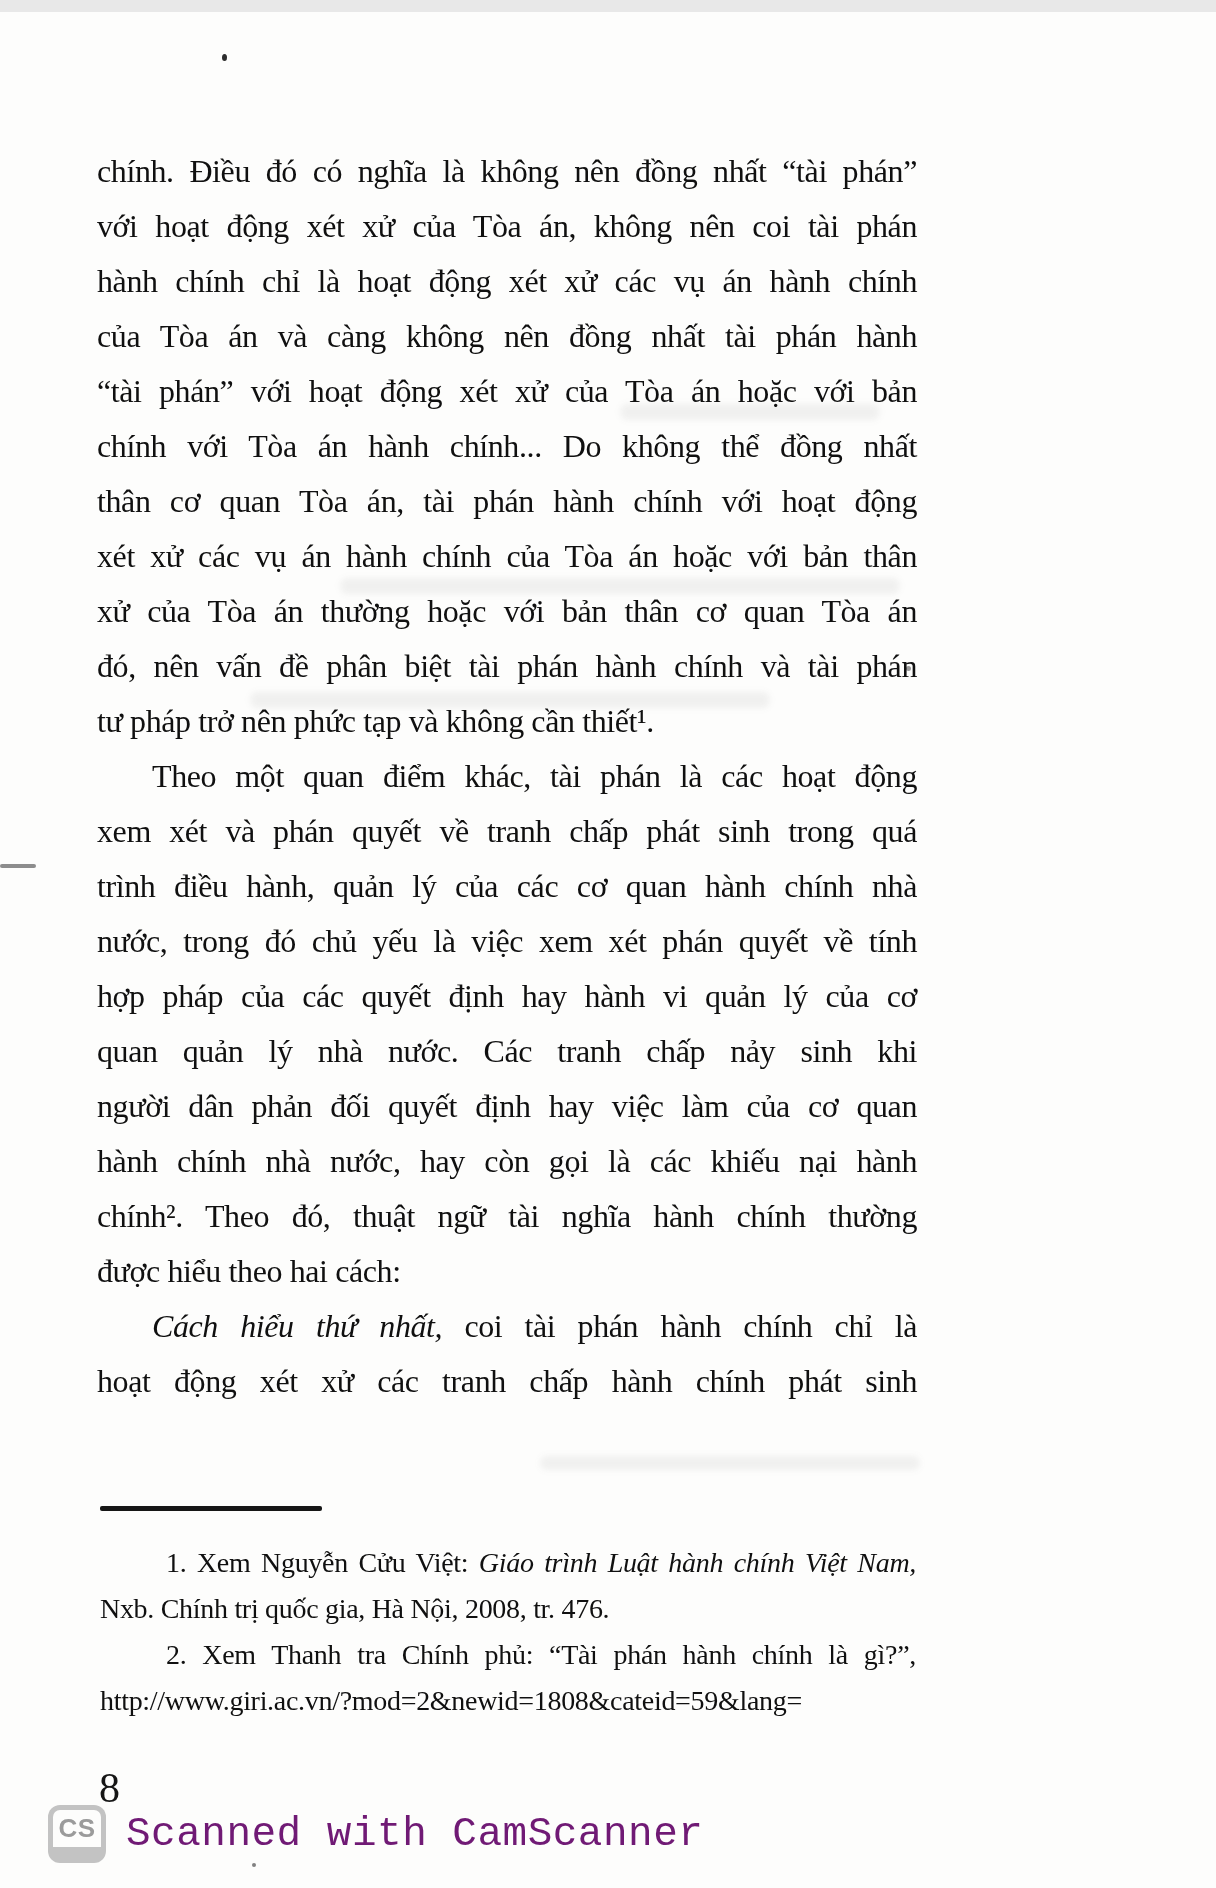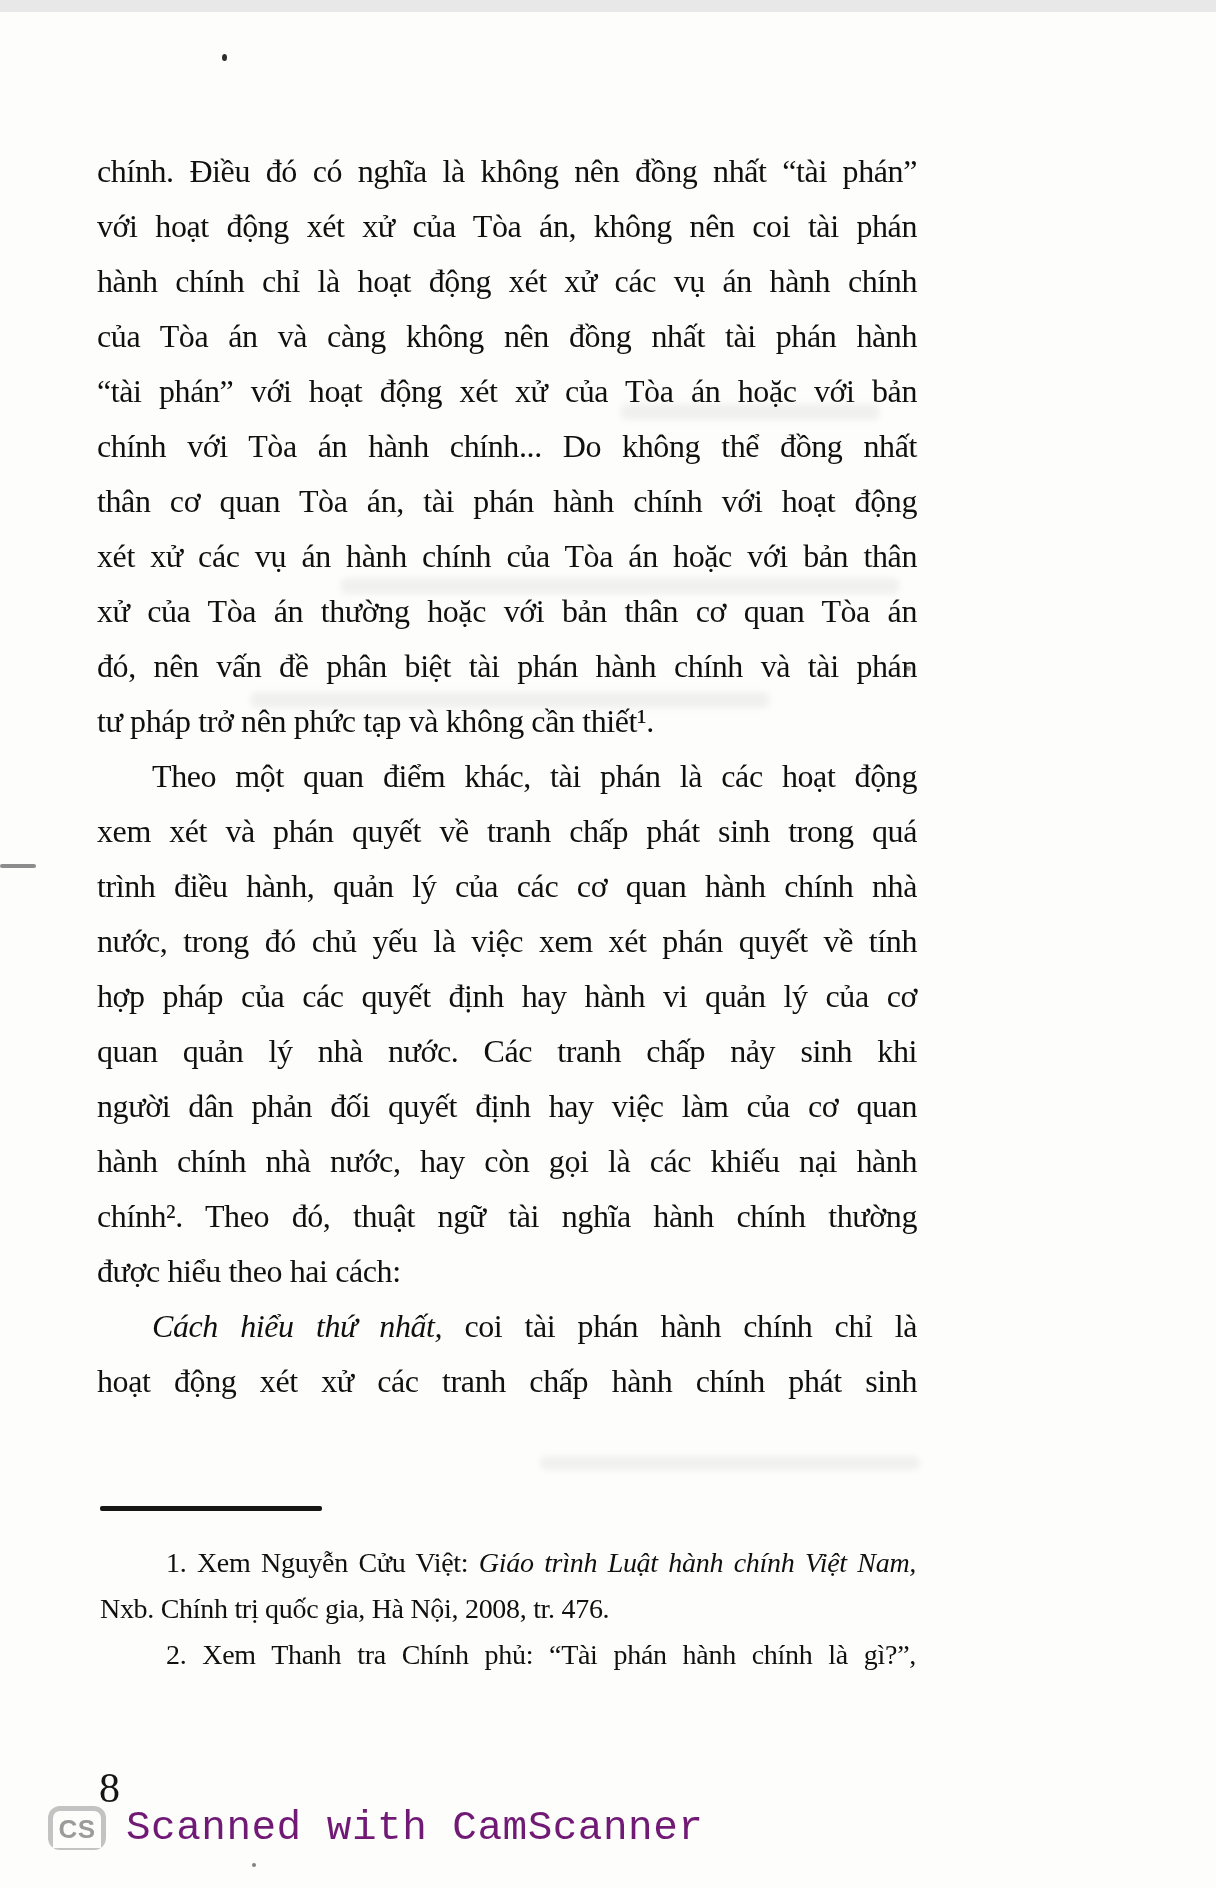--- a/index.html
+++ b/index.html
@@ -25,21 +25,21 @@
     font-size:28px; line-height:46px; height:46px;
     letter-spacing:-0.3px; white-space:nowrap;
     text-align:justify; text-align-last:justify;
   }
   .fline.last { text-align-last:left; }
   .fline.indent { padding-left:66px; }
   
   .page-number { position:absolute; left:99px; top:1752px; font-size:42px; line-height:48px; color:#151515; }
   
   .watermark { position:absolute; left:48px; top:1793px; display:flex; align-items:center; gap:20px; }
-  .cs-logo { position:relative; width:58px; height:44px; background:#c3c3c3; border-radius:12px; flex:0 0 auto; }
+  .cs-logo { position:relative; width:58px; height:58px; background:#c3c3c3; border-radius:12px; flex:0 0 auto; }
   .cs-logo-inner {
     position:absolute; left:5px; top:5px; width:48px; height:37px;
     background:#fdfdfc; border-radius:7px 7px 0 0;
     display:flex; align-items:center; justify-content:center;
   }
   .cs-logo-text { font-family:"Liberation Sans",sans-serif; font-weight:bold; font-size:26px; color:#9b9b9b; letter-spacing:0.5px; }
   .wm-label { font-family:Liberation Mono, monospace; font-size:41px; color:#701a75; letter-spacing:0.5px; white-space:nowrap; }
   
   .artifact { position:absolute; }
   .dot1 { left:222px; top:42px; width:5px; height:7px; background:#2d2d2d; border-radius:50%; }
@@ -90,20 +90,21 @@
       <div class="line indent"><span class="italic">Cách hiểu thứ nhất,</span><span> coi tài phán hành chính chỉ là</span></div>
       <div class="line"><span>hoạt động xét xử các tranh chấp hành chính phát sinh</span></div>
     </div>
 
   <div class="separator"></div>
 
   <div class="footnotes">
       <div class="fline indent"><span>1. Xem Nguyễn Cửu Việt: </span><span class="italic">Giáo trình Luật hành chính Việt Nam,</span></div>
       <div class="fline last"><span>Nxb. Chính trị quốc gia, Hà Nội, 2008, tr. 476.</span></div>
       <div class="fline indent"><span>2. Xem Thanh tra Chính phủ: “Tài phán hành chính là gì?”,</span></div>
+      <div class="fline last"><span>http://www.giri.ac.vn/?mod=2&amp;newid=1808&amp;cateid=59&amp;lang=</span></div>
     </div>
 
   <div class="page-number">8</div>
 
   <div class="watermark">
     <div class="cs-logo">
       <div class="cs-logo-inner">
         <span class="cs-logo-text">CS</span>
       </div>
     </div>

